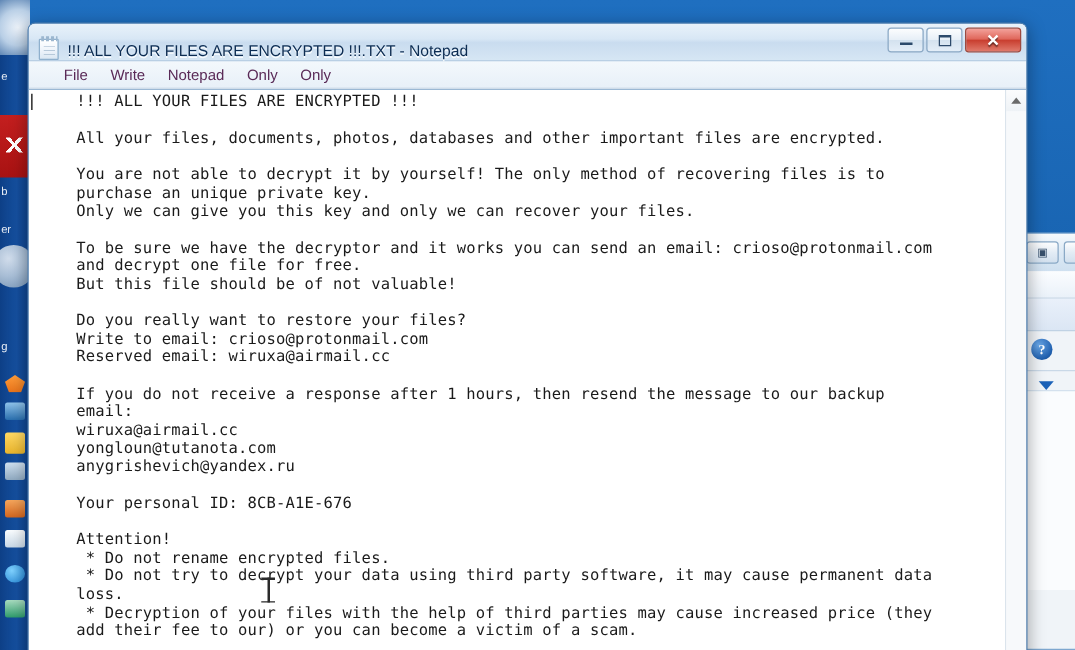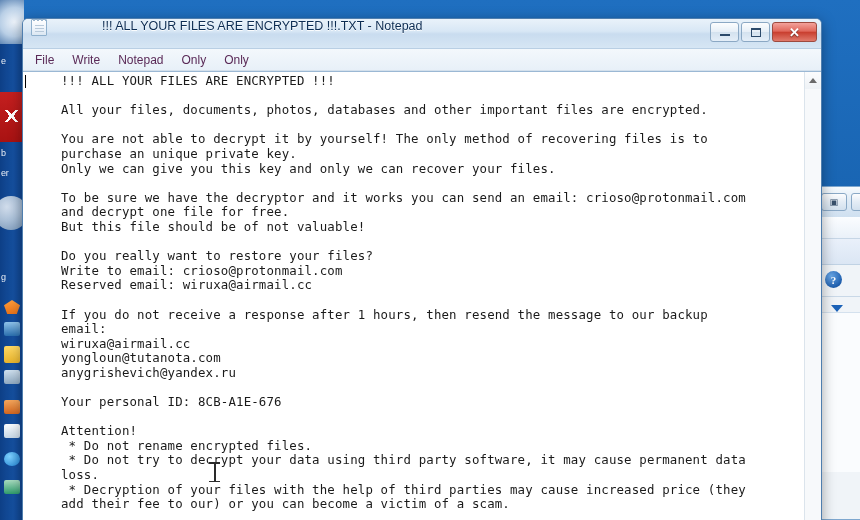--- a/index.html
+++ b/index.html
@@ -151,25 +151,24 @@
     box-shadow: 0 0 0 1px rgba(255,255,255,.45) inset, 0 3px 14px rgba(0,0,0,.35);
     display: flex;
     flex-direction: column;
     overflow: hidden;
   }
 
   .titlebar {
     height: 30px;
     background: linear-gradient(180deg, #e9f2fa 0%, #d8e7f5 42%, #c9dcef 52%, #d6e6f4 100%);
     display: flex;
-    align-items: flex-start;
+    align-items: flex-end;
     padding: 0 3px 0 8px;
     position: relative;
     border-bottom: 1px solid #b9cfe4;
-    gap: 48px;
   }
   .np-icon {
     width: 16px; height: 17px;
     margin-right: 7px;
     position: relative;
     background: linear-gradient(180deg, #ffffff 0%, #eef4fb 55%, #dbe7f2 100%);
     border: 1px solid #8fb0cd;
     border-radius: 1px;
     flex: none;
   }
@@ -228,21 +227,21 @@
     font-weight: bold;
     line-height: 1;
     text-shadow: 0 1px 1px rgba(0,0,0,.5);
   }
 
   .menubar {
     height: 22px;
     background: linear-gradient(180deg, #f3f8fc 0%, #e8f0f8 100%);
     display: flex;
     align-items: center;
-    padding-left: 3px;
+    padding-left: 19px;
     border-bottom: 1px solid #d3e0ec;
   }
   .menu-item {
     font-size: 12px;
     color: #5a2a57;
     padding: 2px 9px;
     white-space: nowrap;
   }
 
   .editor-wrap {
@@ -332,21 +331,21 @@
   <div class="bgw-help">?</div>
   <div class="bgw-sep"></div>
   <div class="bgw-caret"></div>
   <div class="bgw-body"></div>
 </div>
 
 <div class="left-strip">
   <div class="strip-top"></div>
   <div class="strip-red"></div>
   <div class="strip-label" style="top:148px">b</div>
-  <div class="strip-label" style="top:168px">er</div>
+  <div class="strip-label" style="top:178px">er</div>
   <div class="strip-label" style="top:56px">e</div>
   <div class="strip-label" style="top:272px">g</div>
   <div class="strip-orb"></div>
   <div class="strip-icon" style="top:300px;background:linear-gradient(180deg,#ff9d3a,#e8731a);clip-path:polygon(50% 0,100% 38%,80% 100%,20% 100%,0 38%)"></div>
   <div class="strip-icon" style="top:322px;background:linear-gradient(180deg,#8fc3ea,#2a6fae)"></div>
   <div class="strip-icon" style="top:346px;height:17px;background:linear-gradient(180deg,#ffd964,#e8b42c)"></div>
   <div class="strip-icon" style="top:370px;background:linear-gradient(180deg,#cfe0ef,#8fa9c0)"></div>
   <div class="strip-icon" style="top:400px;background:linear-gradient(180deg,#f5a65c,#d2661f)"></div>
   <div class="strip-icon" style="top:424px;background:linear-gradient(180deg,#fafdff,#c8d8e6)"></div>
   <div class="strip-icon" style="top:452px;border-radius:50%;background:radial-gradient(circle at 35% 32%,#7fd2ff,#1d7fd0)"></div>

